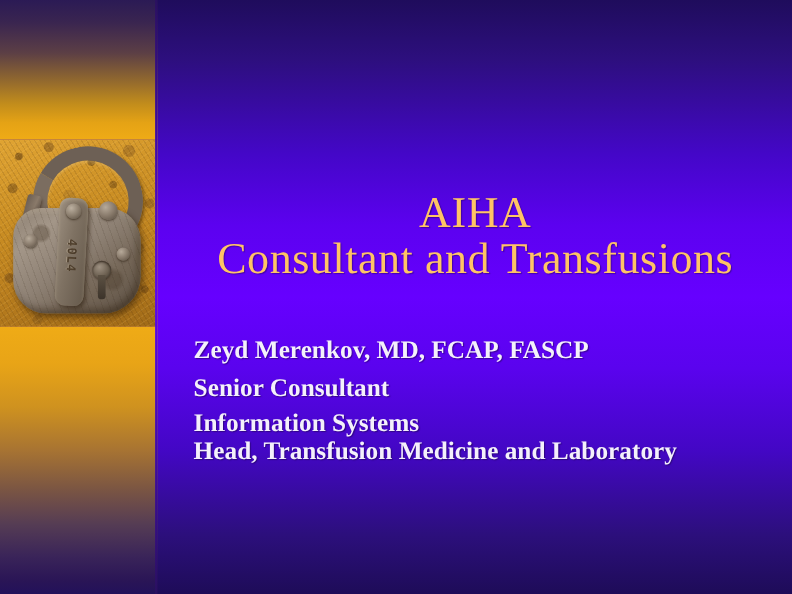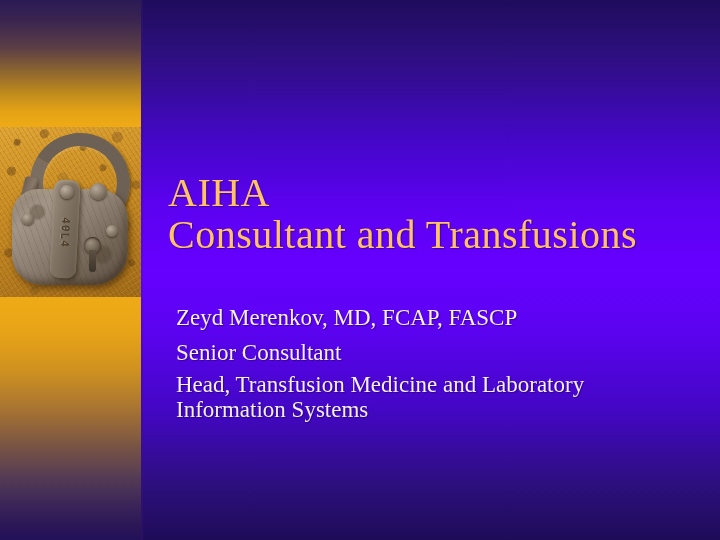--- a/index.html
+++ b/index.html
@@ -257,20 +257,21 @@
     height: 540px;
     background: linear-gradient(to bottom, #2a1060 0%, #5a05f2 50%, #2a1060 100%);
   }
 
   
   #title-block {
     position: absolute;
     left: 168px;
     top: 172px;
     width: 528px;
+    text-align: center;
     color: #ffc366;
     font-size: 40px;
     line-height: 1.06;
     letter-spacing: .5px;
     text-shadow: 1px 1px 1px rgba(30,6,70,.45);
   }
   .title-line { display: block; }
 
   #subtitle-block {
     position: absolute;
@@ -278,20 +279,21 @@
     top: 303px;
     width: 516px;
     color: #f4f0fb;
     font-size: 23px;
     line-height: 1.33;
     text-shadow: 1px 1px 1px rgba(25,5,60,.5);
   }
   .sub-line {
     display: block;
     margin-bottom: 4px;
+    font-weight: bold;
   }
   .sub-line.tight { line-height: 1.1; margin-bottom: 0; }
 </style>
 </head>
 <body>
 
 <div id="slide">
 
   <div id="sidebar">
 
@@ -325,17 +327,17 @@
   </div>
 
   <div id="title-block">
     <span class="title-line">AIHA</span>
     <span class="title-line">Consultant and Transfusions</span>
   </div>
 
   <div id="subtitle-block">
     <span class="sub-line">Zeyd Merenkov, MD, FCAP, FASCP</span>
     <span class="sub-line">Senior Consultant</span>
+    <span class="sub-line tight">Information Systems</span>
     <span class="sub-line tight">Head, Transfusion Medicine and Laboratory</span>
-    <span class="sub-line tight">Information Systems</span>
   </div>
 
 </div>
 
 </body></html>

